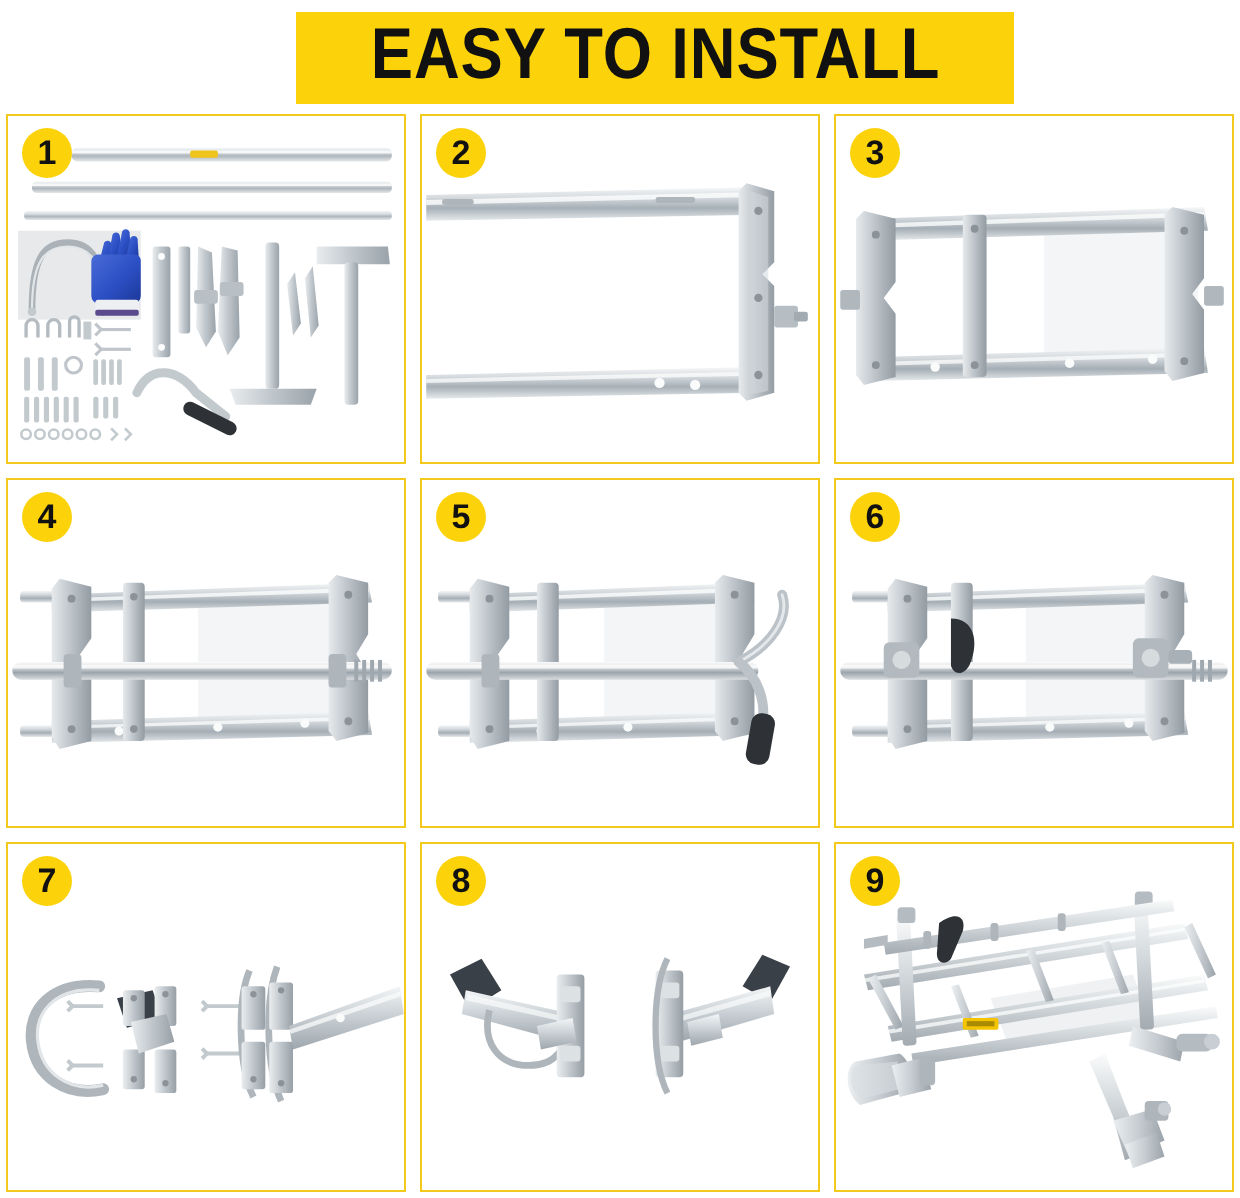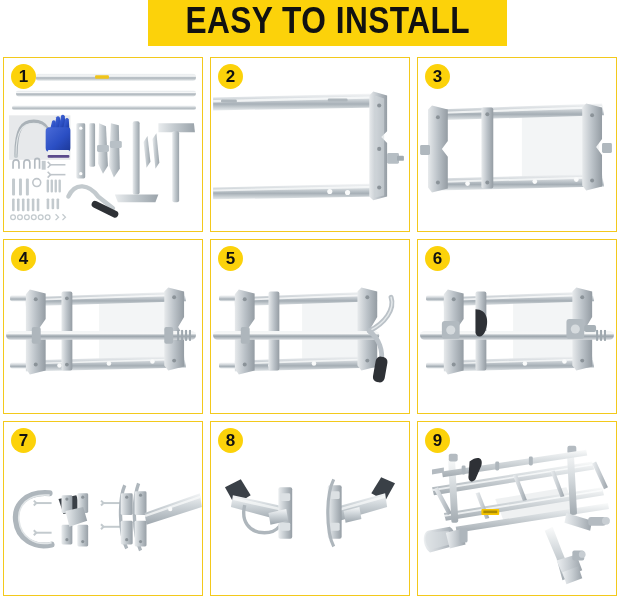--- a/index.html
+++ b/index.html
@@ -8,21 +8,21 @@
     background:#ffffff;
     font-family:"Liberation Sans", sans-serif;
     overflow:hidden;
     position:relative;
   }
   .page{width:620px;height:599px;position:relative;box-sizing:border-box;}
 
   
   .header{
     height:52px;
-    display:flex;align-items:flex-start;justify-content:center;margin-left:35px;
+    display:flex;align-items:flex-end;justify-content:center;margin-left:35px;
   }
   .banner{
     background:#FCD20A;
     padding:3px 18px 7px 18px;
     line-height:1;
   }
   .banner-text{
     font-family:"Liberation Sans", sans-serif;
     font-weight:bold;
     font-size:36px;

